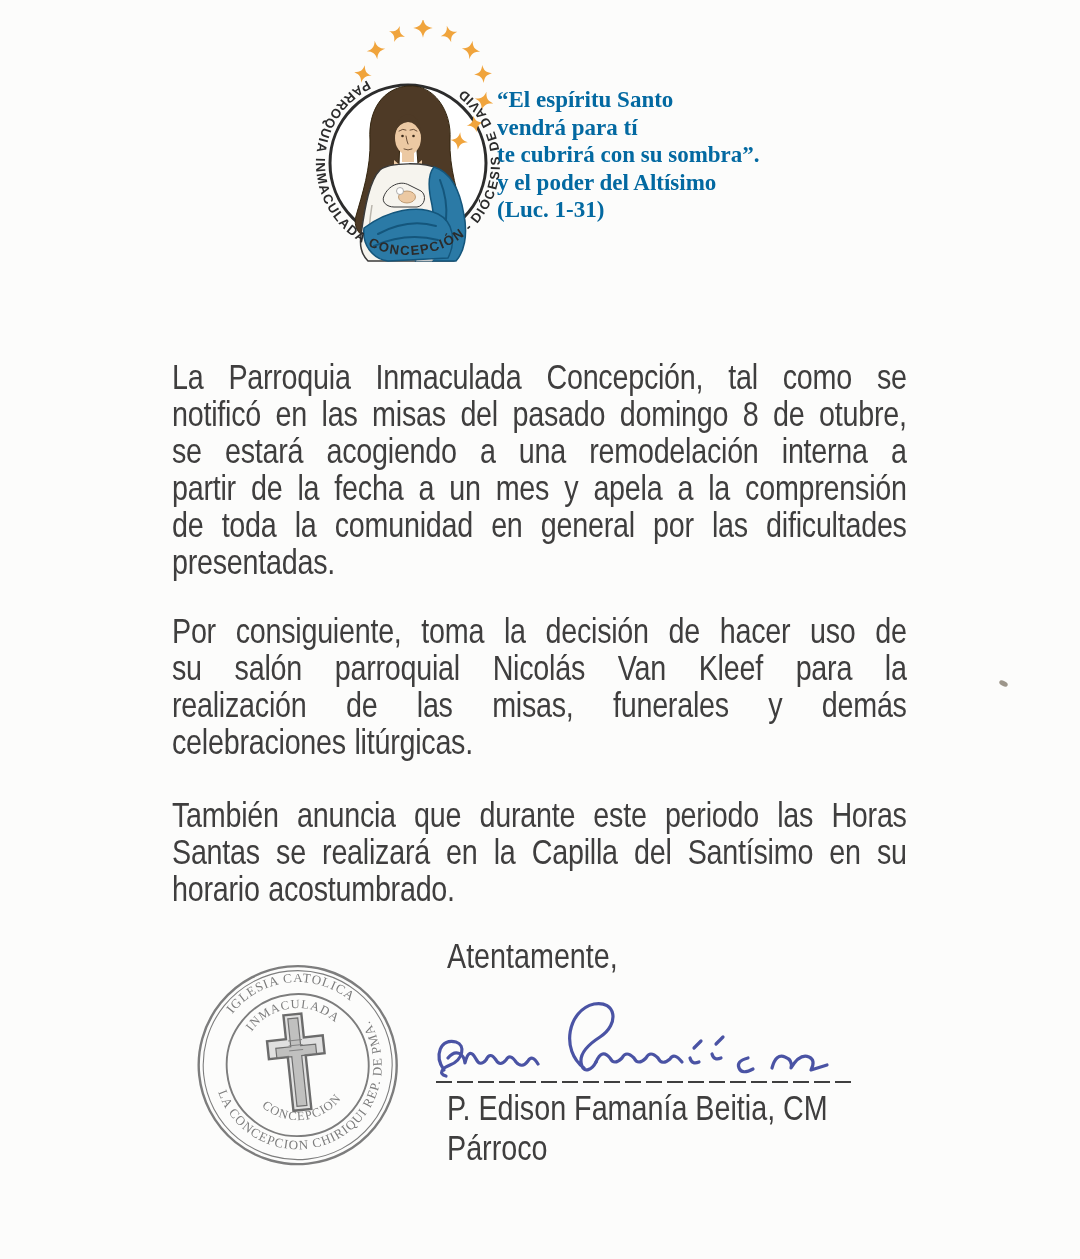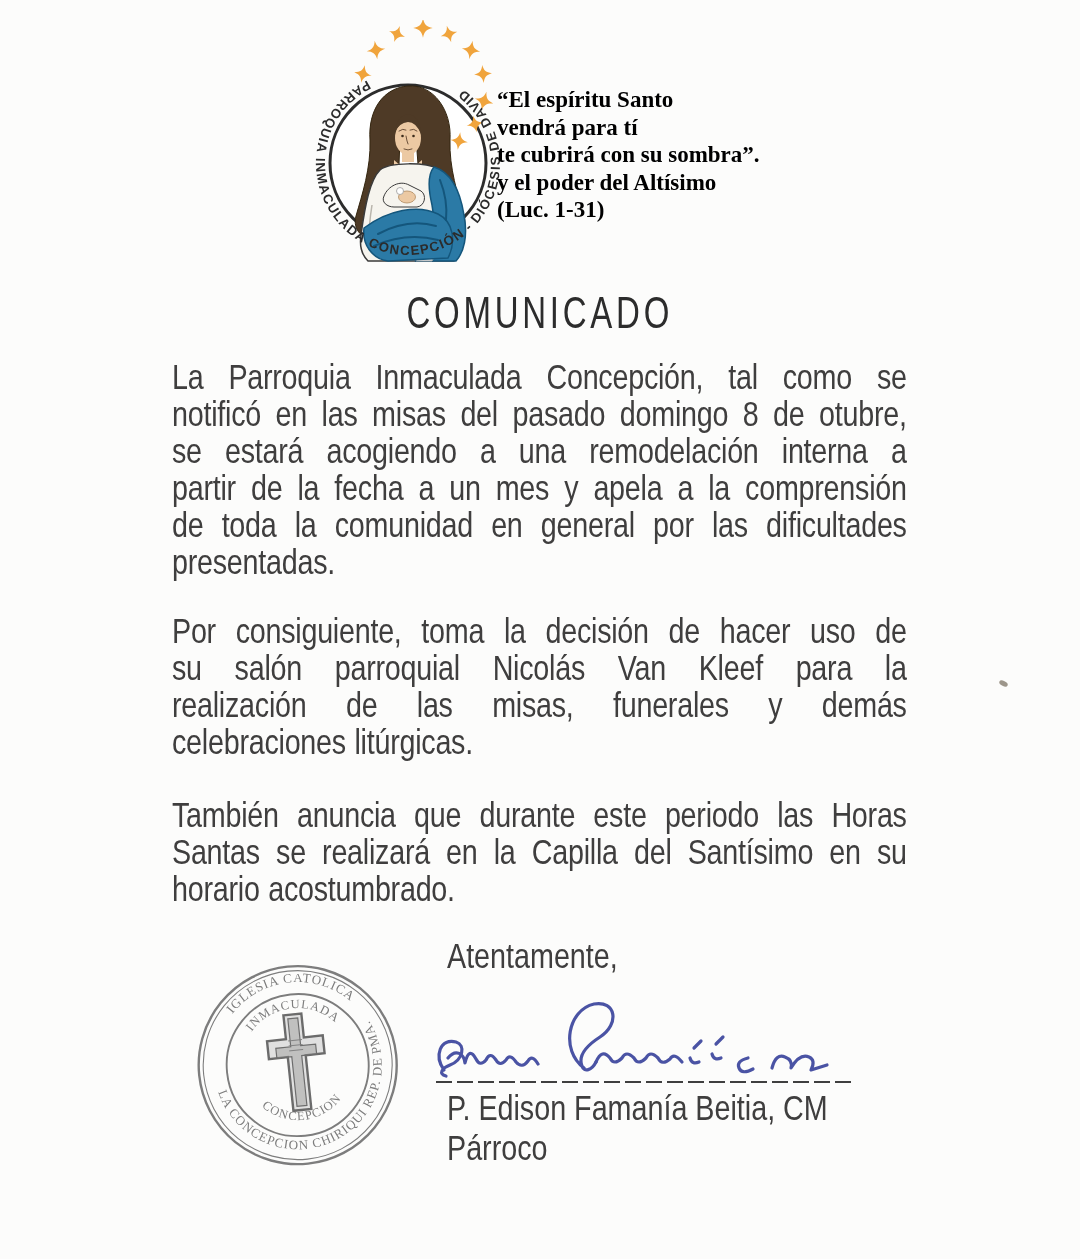--- a/index.html
+++ b/index.html
@@ -11,21 +11,21 @@
     overflow:hidden;
     font-family:"Liberation Sans",sans-serif;
   }
   
   .logo-svg{position:absolute;left:268px;top:20px;width:310px;height:244px;}
   .ring-text{font-family:"Liberation Sans",sans-serif;font-weight:bold;font-size:13.2px;letter-spacing:1.4px;fill:#2b2b2b;}
   
   .quote{
     position:absolute;left:497px;top:86px;width:300px;
     font-family:"Liberation Serif",serif;font-weight:bold;
-    font-size:23px;line-height:27.6px;color:#000000;
+    font-size:23px;line-height:27.6px;color:#0369a1;
   }
   
   .cond{transform:scaleX(.82);transform-origin:0 0;}
   
   .title-row{position:absolute;left:172px;top:288px;width:736px;text-align:center;}
   .title-row h1{
     display:inline-block;margin:0;font-weight:500;
     font-family:"Liberation Sans",sans-serif;
     font-size:44px;letter-spacing:5px;color:#2c2c2c;
     transform:scaleX(.75);transform-origin:50% 0;
@@ -112,23 +112,20 @@
   </svg>
 
   <div class="quote">
     <div>“El espíritu Santo</div>
     <div>vendrá para tí</div>
     <div>te cubrirá con su sombra”.</div>
     <div>y el poder del Altísimo</div>
     <div>(Luc. 1-31)</div>
   </div>
 
-  <div class="title-row">
-    <h1>COMUNICADO</h1>
-  </div>
 
   <div class="para p1 cond">
     <div class="jline">La Parroquia Inmaculada Concepción, tal como se</div>
     <div class="jline">notificó en las misas del pasado domingo 8 de otubre,</div>
     <div class="jline">se estará acogiendo a una remodelación interna a</div>
     <div class="jline">partir de la fecha a un mes y apela a la comprensión</div>
     <div class="jline">de toda la comunidad en general por las dificultades</div>
     <div class="jline last">presentadas.</div>
   </div>
 

